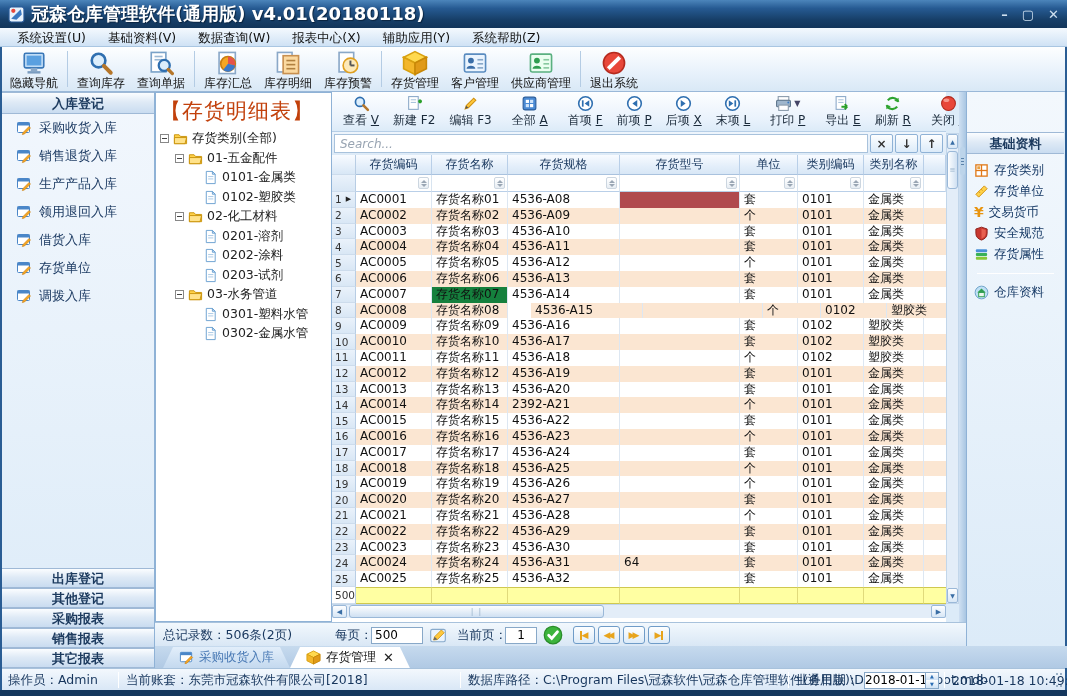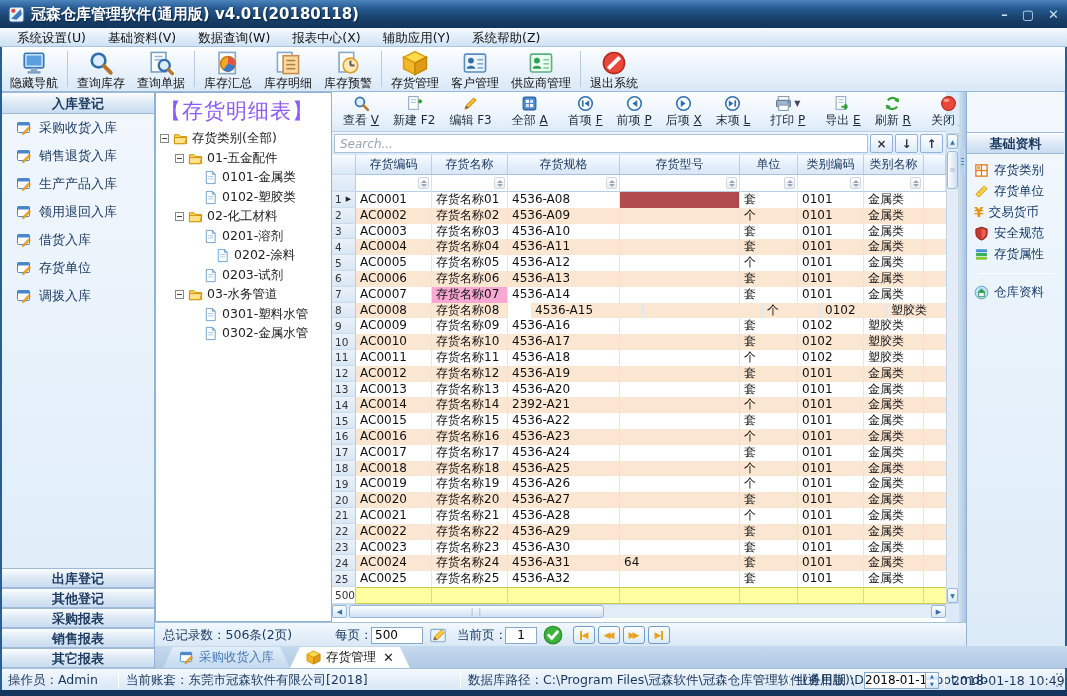--- a/index.html
+++ b/index.html
@@ -3,21 +3,21 @@
 <meta charset="utf-8">
 <style>
   * { margin:0; padding:0; box-sizing:border-box; }
   html,body { width:1067px; height:696px; font-family:"DejaVu Sans","Liberation Sans",sans-serif; }
   .window { position:relative; width:1067px; height:696px; background:#dcebf8; overflow:hidden; font-size:12px; color:#1a1a1a; }
 
   
   .titlebar { position:absolute; left:0; top:0; width:1067px; height:28px;
     background:linear-gradient(#4c85bb 0%, #265a92 30%, #173f68 70%, #12355a 100%);
     display:flex; align-items:center; padding:0 8px; }
-  .titlebar .title { color:#fff; font-weight:bold; font-size:15px; margin-left:6px; text-shadow:1px 1px 1px #0a2440; }
+  .titlebar .title { color:#fff; font-weight:bold; font-size:18px; margin-left:6px; text-shadow:1px 1px 1px #0a2440; }
   .winbtns { margin-left:auto; display:flex; gap:14px; color:#cfe0ef; font-size:13px; font-weight:bold; }
   .winbtns span { cursor:default; }
 
   
   .menubar { position:absolute; left:0; top:28px; width:1067px; height:19px;
     background:linear-gradient(#f4f9fe, #cfe2f5); border-bottom:1px solid #a9c6e2;
     display:flex; align-items:center; padding-left:6px; }
   .menuitem { padding:0 11px; height:19px; line-height:19px; color:#111; font-size:12.5px; }
 
   
@@ -33,21 +33,21 @@
   .sideborder { position:absolute; top:47px; width:2px; height:643px; background:#2a5d94; }
   .leftnav { position:absolute; left:2px; top:92px; width:153px; height:576px;
     background:linear-gradient(#f2f7fd,#dcebf8); border-right:1px solid #8fb2d6; display:flex; flex-direction:column; }
   .barbtn { height:22px; line-height:21px; text-align:center; font-weight:bold; color:#1c3a5e; font-size:13px;
     background:linear-gradient(#fbfdff,#dfeaf6 45%,#c9dcf0); border:1px solid #9fb9d6; border-left:none; border-right:none; }
   .navitem { height:28px; display:flex; align-items:center; padding-left:14px; gap:7px; color:#1e3c64; font-size:13px; }
   .navfill { flex:1; }
   .navbottom .barbtn { height:20px; line-height:19px; }
 
   .treepanel { position:absolute; left:155px; top:92px; width:177px; height:530px; background:#fff; border:1px solid #8fb2d6; overflow:hidden; }
-  .treetitle { font-family:"DejaVu Serif","Liberation Serif",serif; font-size:21px; color:#8b5cf6; letter-spacing:1px; padding:4px 2px 4px 4px; white-space:nowrap; }
+  .treetitle { font-family:"DejaVu Serif","Liberation Serif",serif; font-size:21px; color:#c2410c; letter-spacing:1px; padding:4px 2px 4px 4px; white-space:nowrap; }
   .tnode { height:19.5px; display:flex; align-items:center; font-size:12.5px; color:#222; white-space:nowrap; }
   .expbox { width:9px; height:9px; border:1px solid #888; background:#fff; position:relative; margin-right:4px; flex:none; }
   .expbox::after { content:""; position:absolute; left:1px; top:3px; width:5px; height:1px; background:#444; }
   .tnode .nicon { margin-right:4px; flex:none; display:flex; }
 
   .center { position:absolute; left:332px; top:92px; width:614px; height:530px; background:#fff; }
   .gridtoolbar { position:absolute; left:0; top:0; width:614px; height:40px;
     background:linear-gradient(#fdfeff,#e9f2fc 70%,#dcebf8); border-bottom:1px solid #b6cee6; display:flex; padding-left:4px; }
   .gtitem { display:flex; flex-direction:column; align-items:center; padding:2px 7px 0; }
   .gtitem .gicon { height:19px; display:flex; align-items:center; }
@@ -418,21 +418,21 @@
           <span class="nicon">
             <svg width="15" height="15" viewBox="0 0 16 16">
               <path d="M3.5 1.5 h6.5 l3 3 v10 h-9.5 Z" fill="#fff" stroke="#6aa0d0"></path>
               <path d="M10 1.5 v3 h3 Z" fill="#cfe4f8" stroke="#6aa0d0"></path>
               <line x1="5.5" y1="7" x2="11" y2="7" stroke="#a8c8e4"></line>
               <line x1="5.5" y1="9.5" x2="11" y2="9.5" stroke="#a8c8e4"></line>
             </svg>
           </span>
           <span>0201-溶剂</span>
         </div>
-        <div class="tnode" style="padding-left: 34px; margin-left: 12px;">
+        <div class="tnode" style="padding-left: 34px;">
           <span style="width:13px;flex:none"></span>
           <span class="nicon">
             <svg width="15" height="15" viewBox="0 0 16 16">
               <path d="M3.5 1.5 h6.5 l3 3 v10 h-9.5 Z" fill="#fff" stroke="#6aa0d0"></path>
               <path d="M10 1.5 v3 h3 Z" fill="#cfe4f8" stroke="#6aa0d0"></path>
               <line x1="5.5" y1="7" x2="11" y2="7" stroke="#a8c8e4"></line>
               <line x1="5.5" y1="9.5" x2="11" y2="9.5" stroke="#a8c8e4"></line>
             </svg>
           </span>
           <span>0202-涂料</span>
@@ -742,21 +742,21 @@
             <div class="dc" style="width: 112px; flex: 0 0 auto; background: rgb(251, 230, 210);">4536-A13</div>
             <div class="dc" style="width: 120px; flex: 0 0 auto; background: rgb(251, 230, 210);"></div>
             <div class="dc" style="width: 58px; flex: 0 0 auto; background: rgb(251, 230, 210);">套</div>
             <div class="dc" style="width: 66px; flex: 0 0 auto; background: rgb(251, 230, 210);">0101</div>
             <div class="dc" style="width: 60px; flex: 0 0 auto; background: rgb(251, 230, 210);">金属类</div>
             <div class="dc" style="flex: 1 1 0%; background: rgb(251, 230, 210); border-right: none;"></div>
           </div>
           <div class="trow drow">
             <div class="gut">7</div>
             <div class="dc" style="width: 76px; flex: 0 0 auto; background: rgb(255, 255, 255);">AC0007</div>
-            <div class="dc" style="width: 76px; flex: 0 0 auto; background: #f9a8d4;">存货名称07</div>
+            <div class="dc" style="width: 76px; flex: 0 0 auto; background: #15803d;">存货名称07</div>
             <div class="dc" style="width: 112px; flex: 0 0 auto; background: rgb(255, 255, 255);">4536-A14</div>
             <div class="dc" style="width: 120px; flex: 0 0 auto; background: rgb(255, 255, 255);"></div>
             <div class="dc" style="width: 58px; flex: 0 0 auto; background: rgb(255, 255, 255);">套</div>
             <div class="dc" style="width: 66px; flex: 0 0 auto; background: rgb(255, 255, 255);">0101</div>
             <div class="dc" style="width: 60px; flex: 0 0 auto; background: rgb(255, 255, 255);">金属类</div>
             <div class="dc" style="flex: 1 1 0%; background: rgb(255, 255, 255); border-right: none;"></div>
           </div>
           <div class="trow drow">
             <div class="gut">8</div>
             <div class="dc" style="width: 76px; flex: 0 0 auto; background: rgb(251, 230, 210);">AC0008</div>

